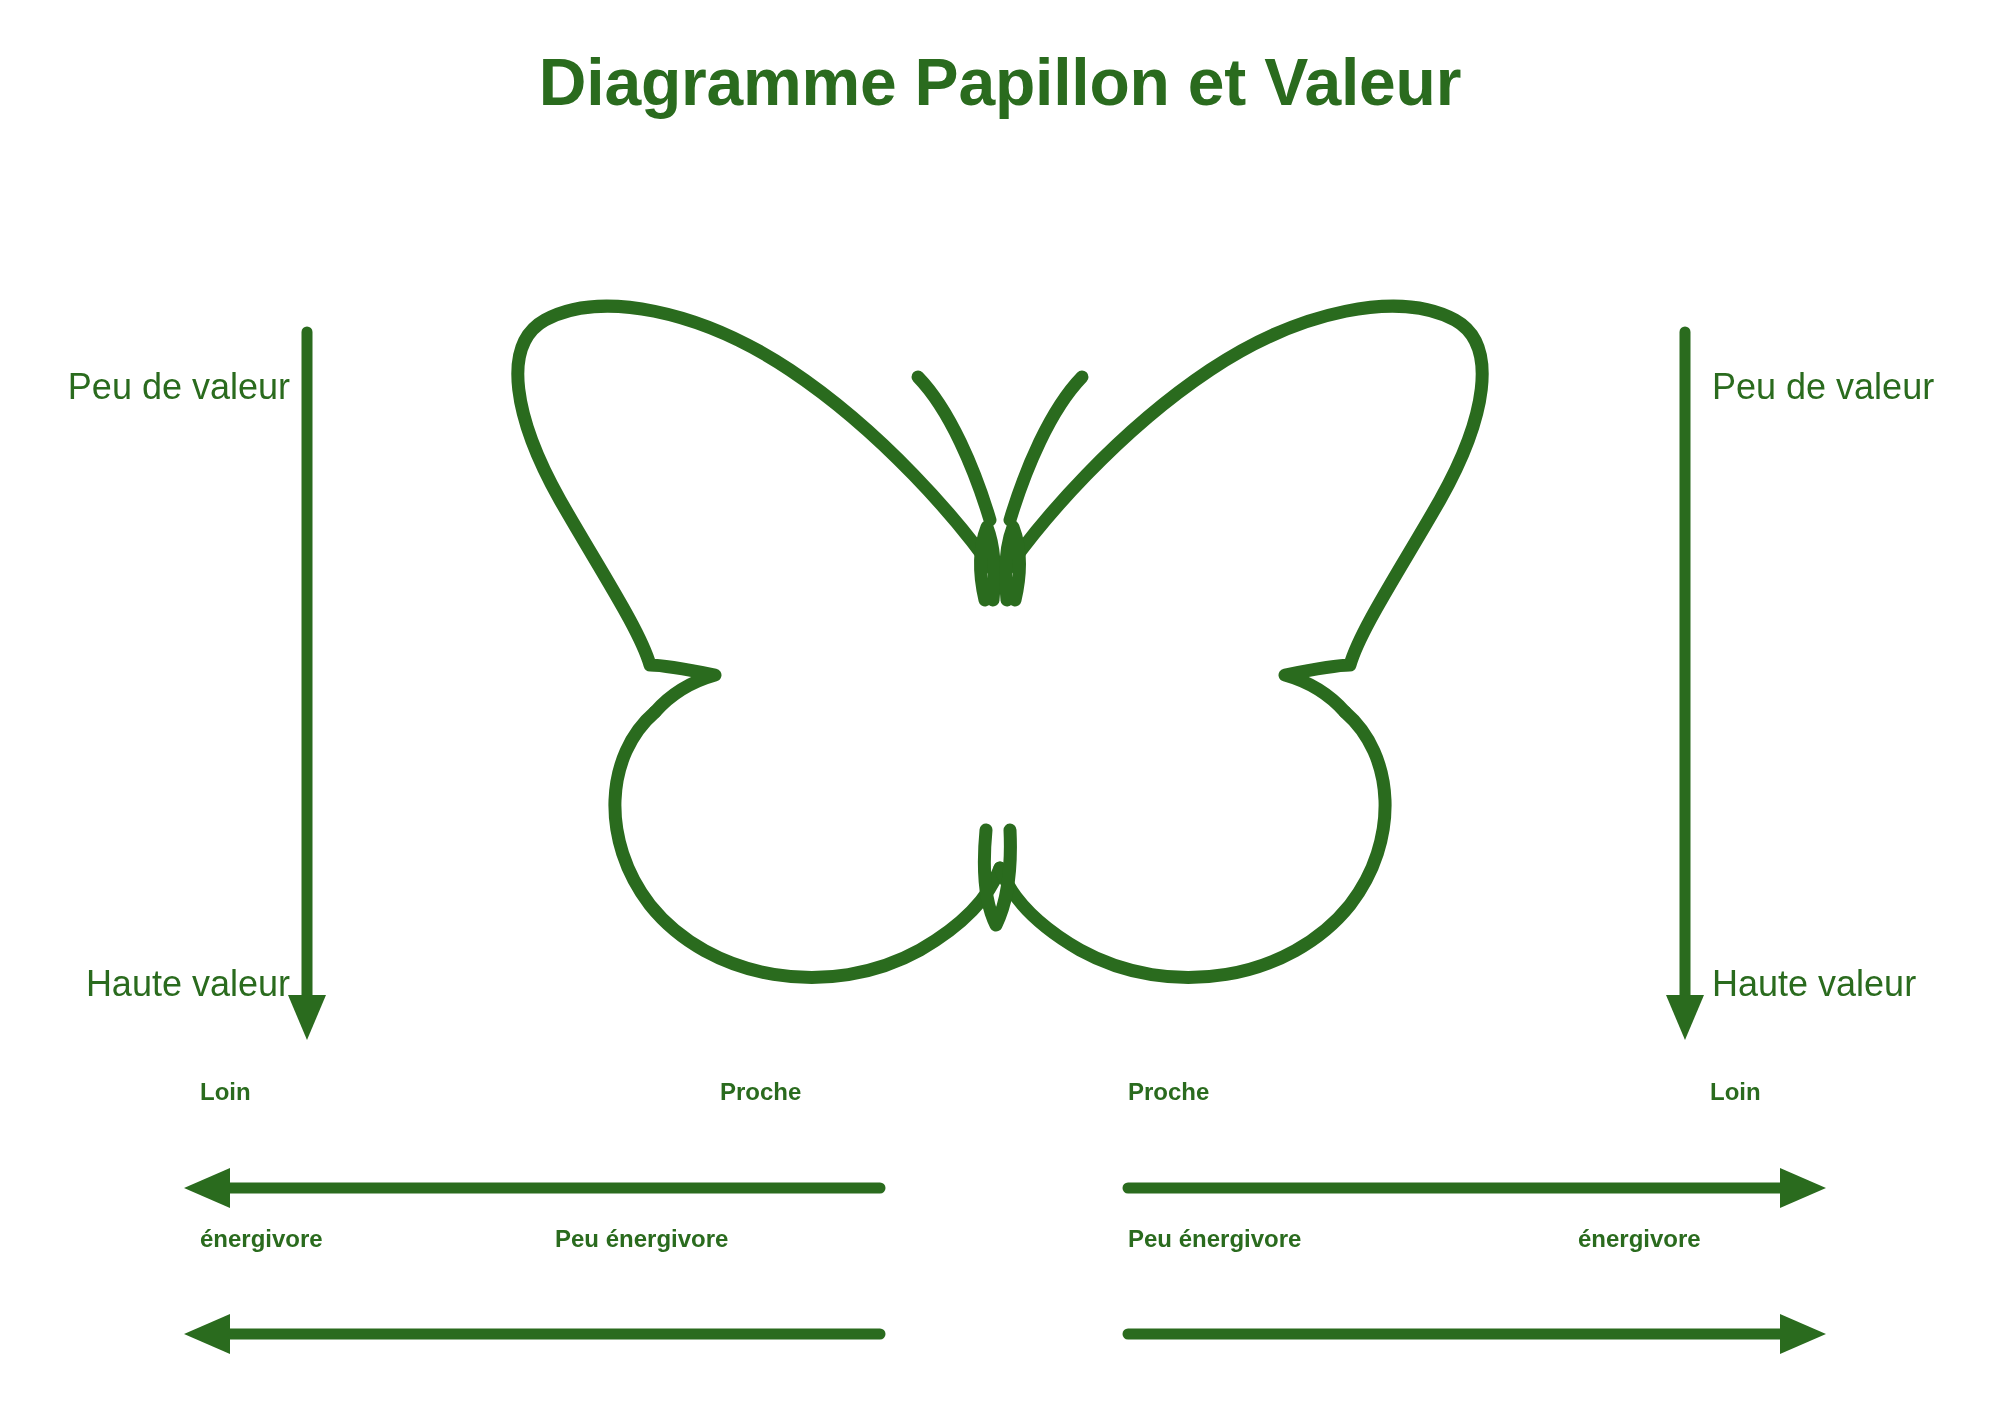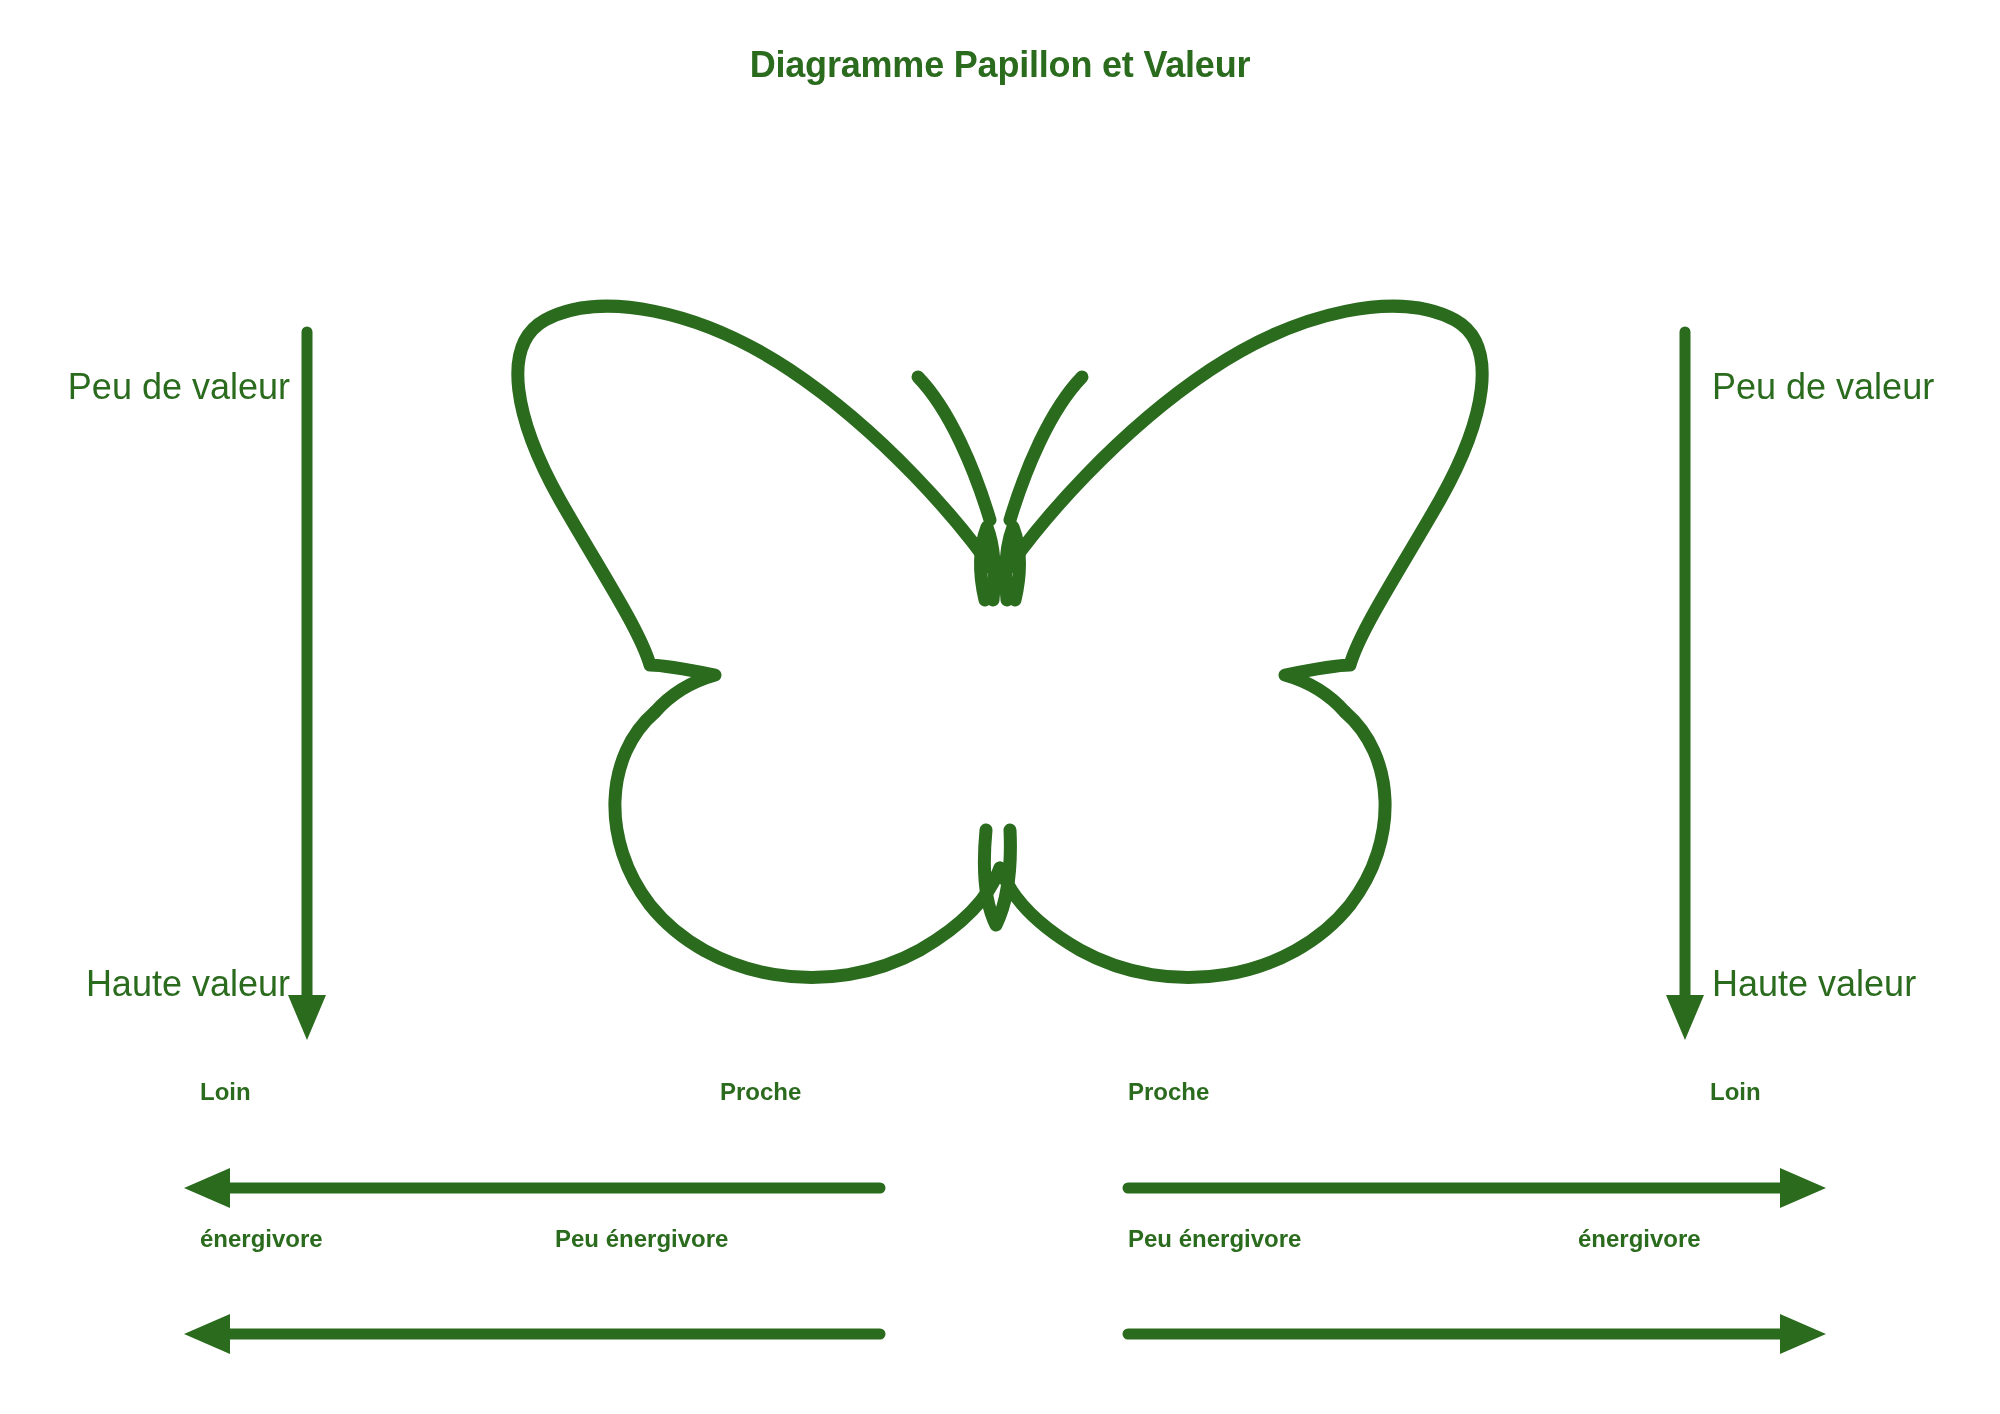--- a/index.html
+++ b/index.html
@@ -14,21 +14,21 @@
     background: #ffffff;
     font-family: "Liberation Sans", sans-serif;
     overflow: hidden;
   }
   .title {
     position: absolute;
     left: 0;
     top: 44px;
     width: 2000px;
     text-align: center;
-    font-size: 36px;
+    font-size: 66px;
     font-weight: bold;
     color: #2a6b1e;
     letter-spacing: -0.2px;
   }
   .vlabel {
     position: absolute;
     font-size: 36px;
     font-weight: normal;
     color: #2a6b1e;
     white-space: nowrap;

